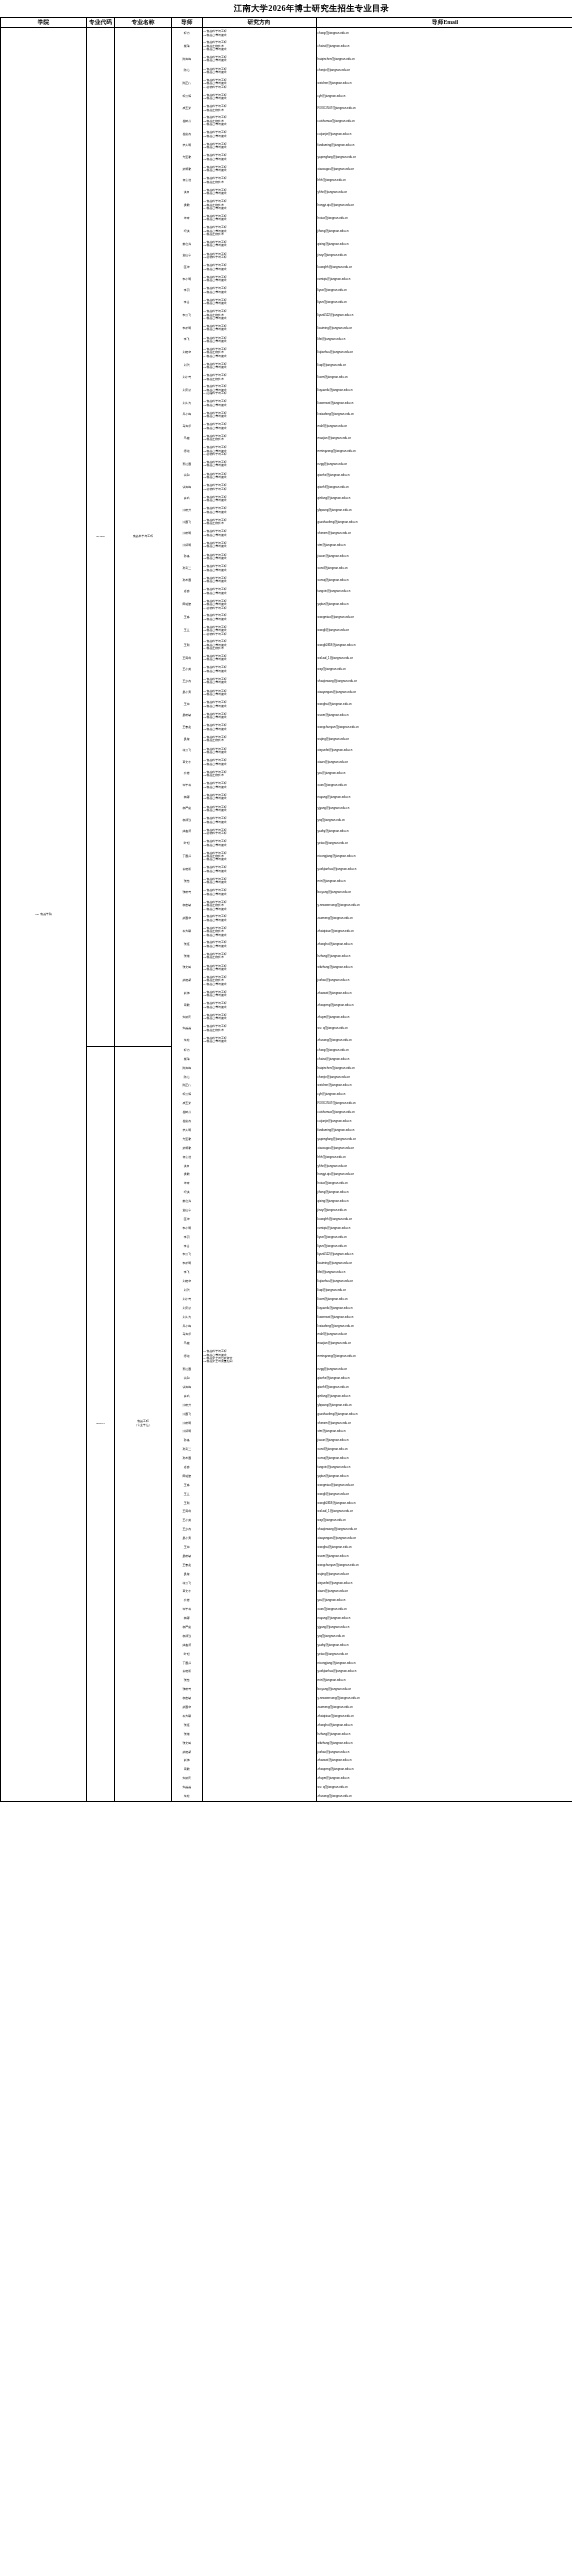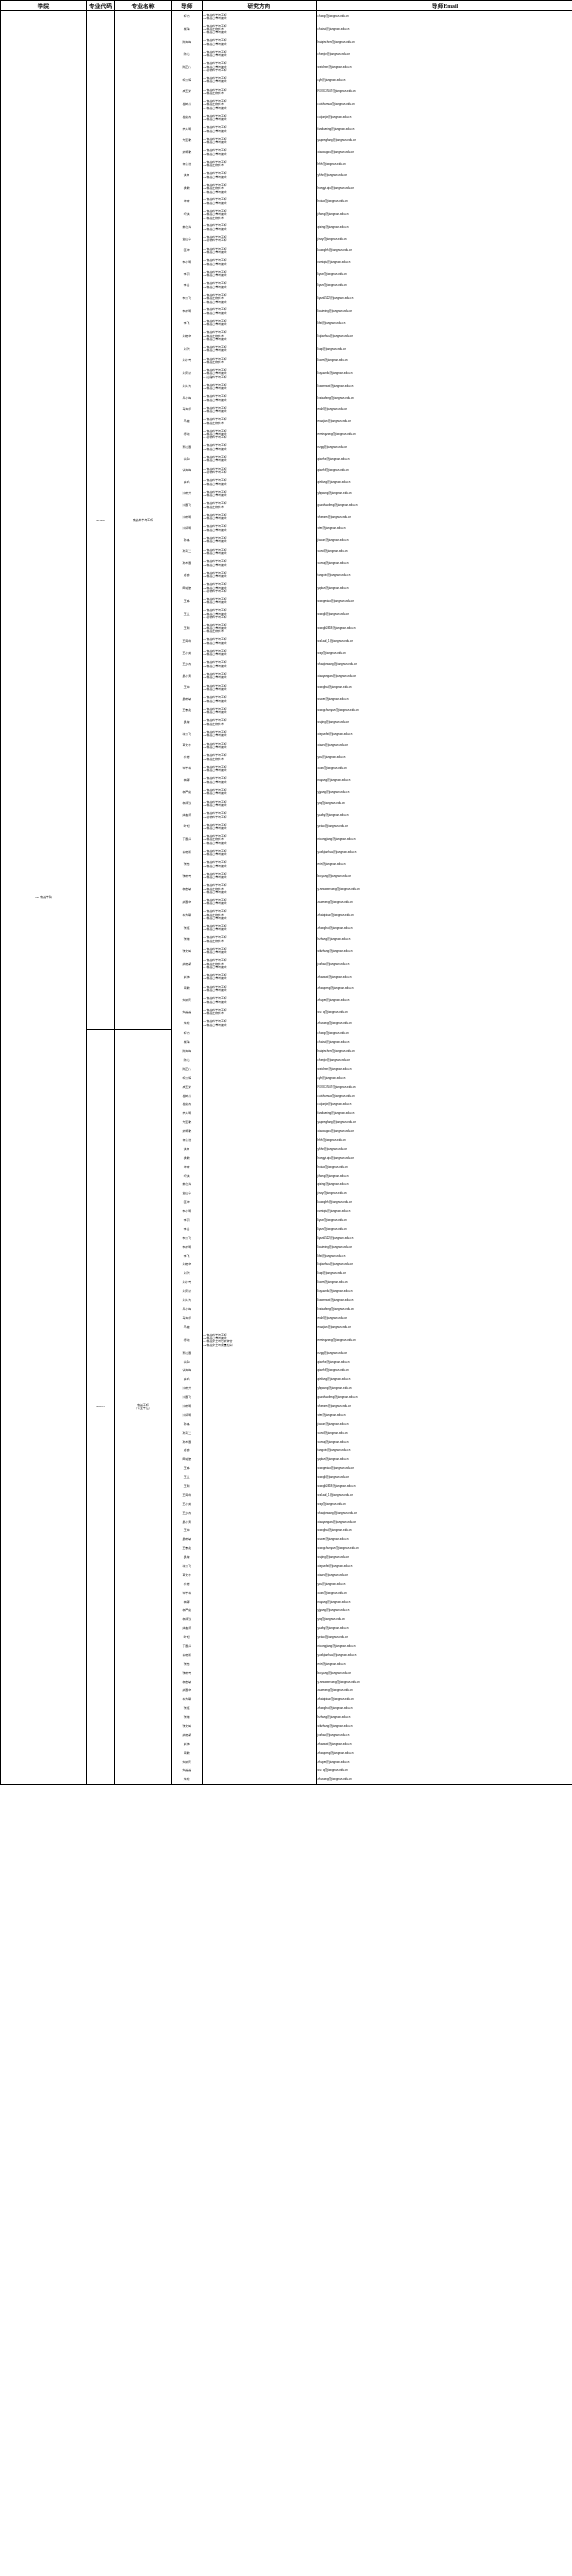--- a/index.html
+++ b/index.html
@@ -101,20 +101,23 @@
   tr.data-row.h2 { height: 8.9px; }
   tr.data-row.h3 { height: 11.6px; }
   tr.data-row.h4 { height: 14.4px; }
   tr.data-row.h5 { height: 17px; }
 </style>
 </head>
 <body>
 
 <div class="page">
 
+  <div class="title-bar">
+    <div class="doc-title">江南大学2026年博士研究生招生专业目录</div>
+  </div>
 
   <table class="catalog">
     <colgroup>
       <col class="c-college">
         <col class="c-code">
         <col class="c-major">
       <col class="c-advisor">
         <col class="c-dir">
         <col class="c-email">
     </colgroup>

